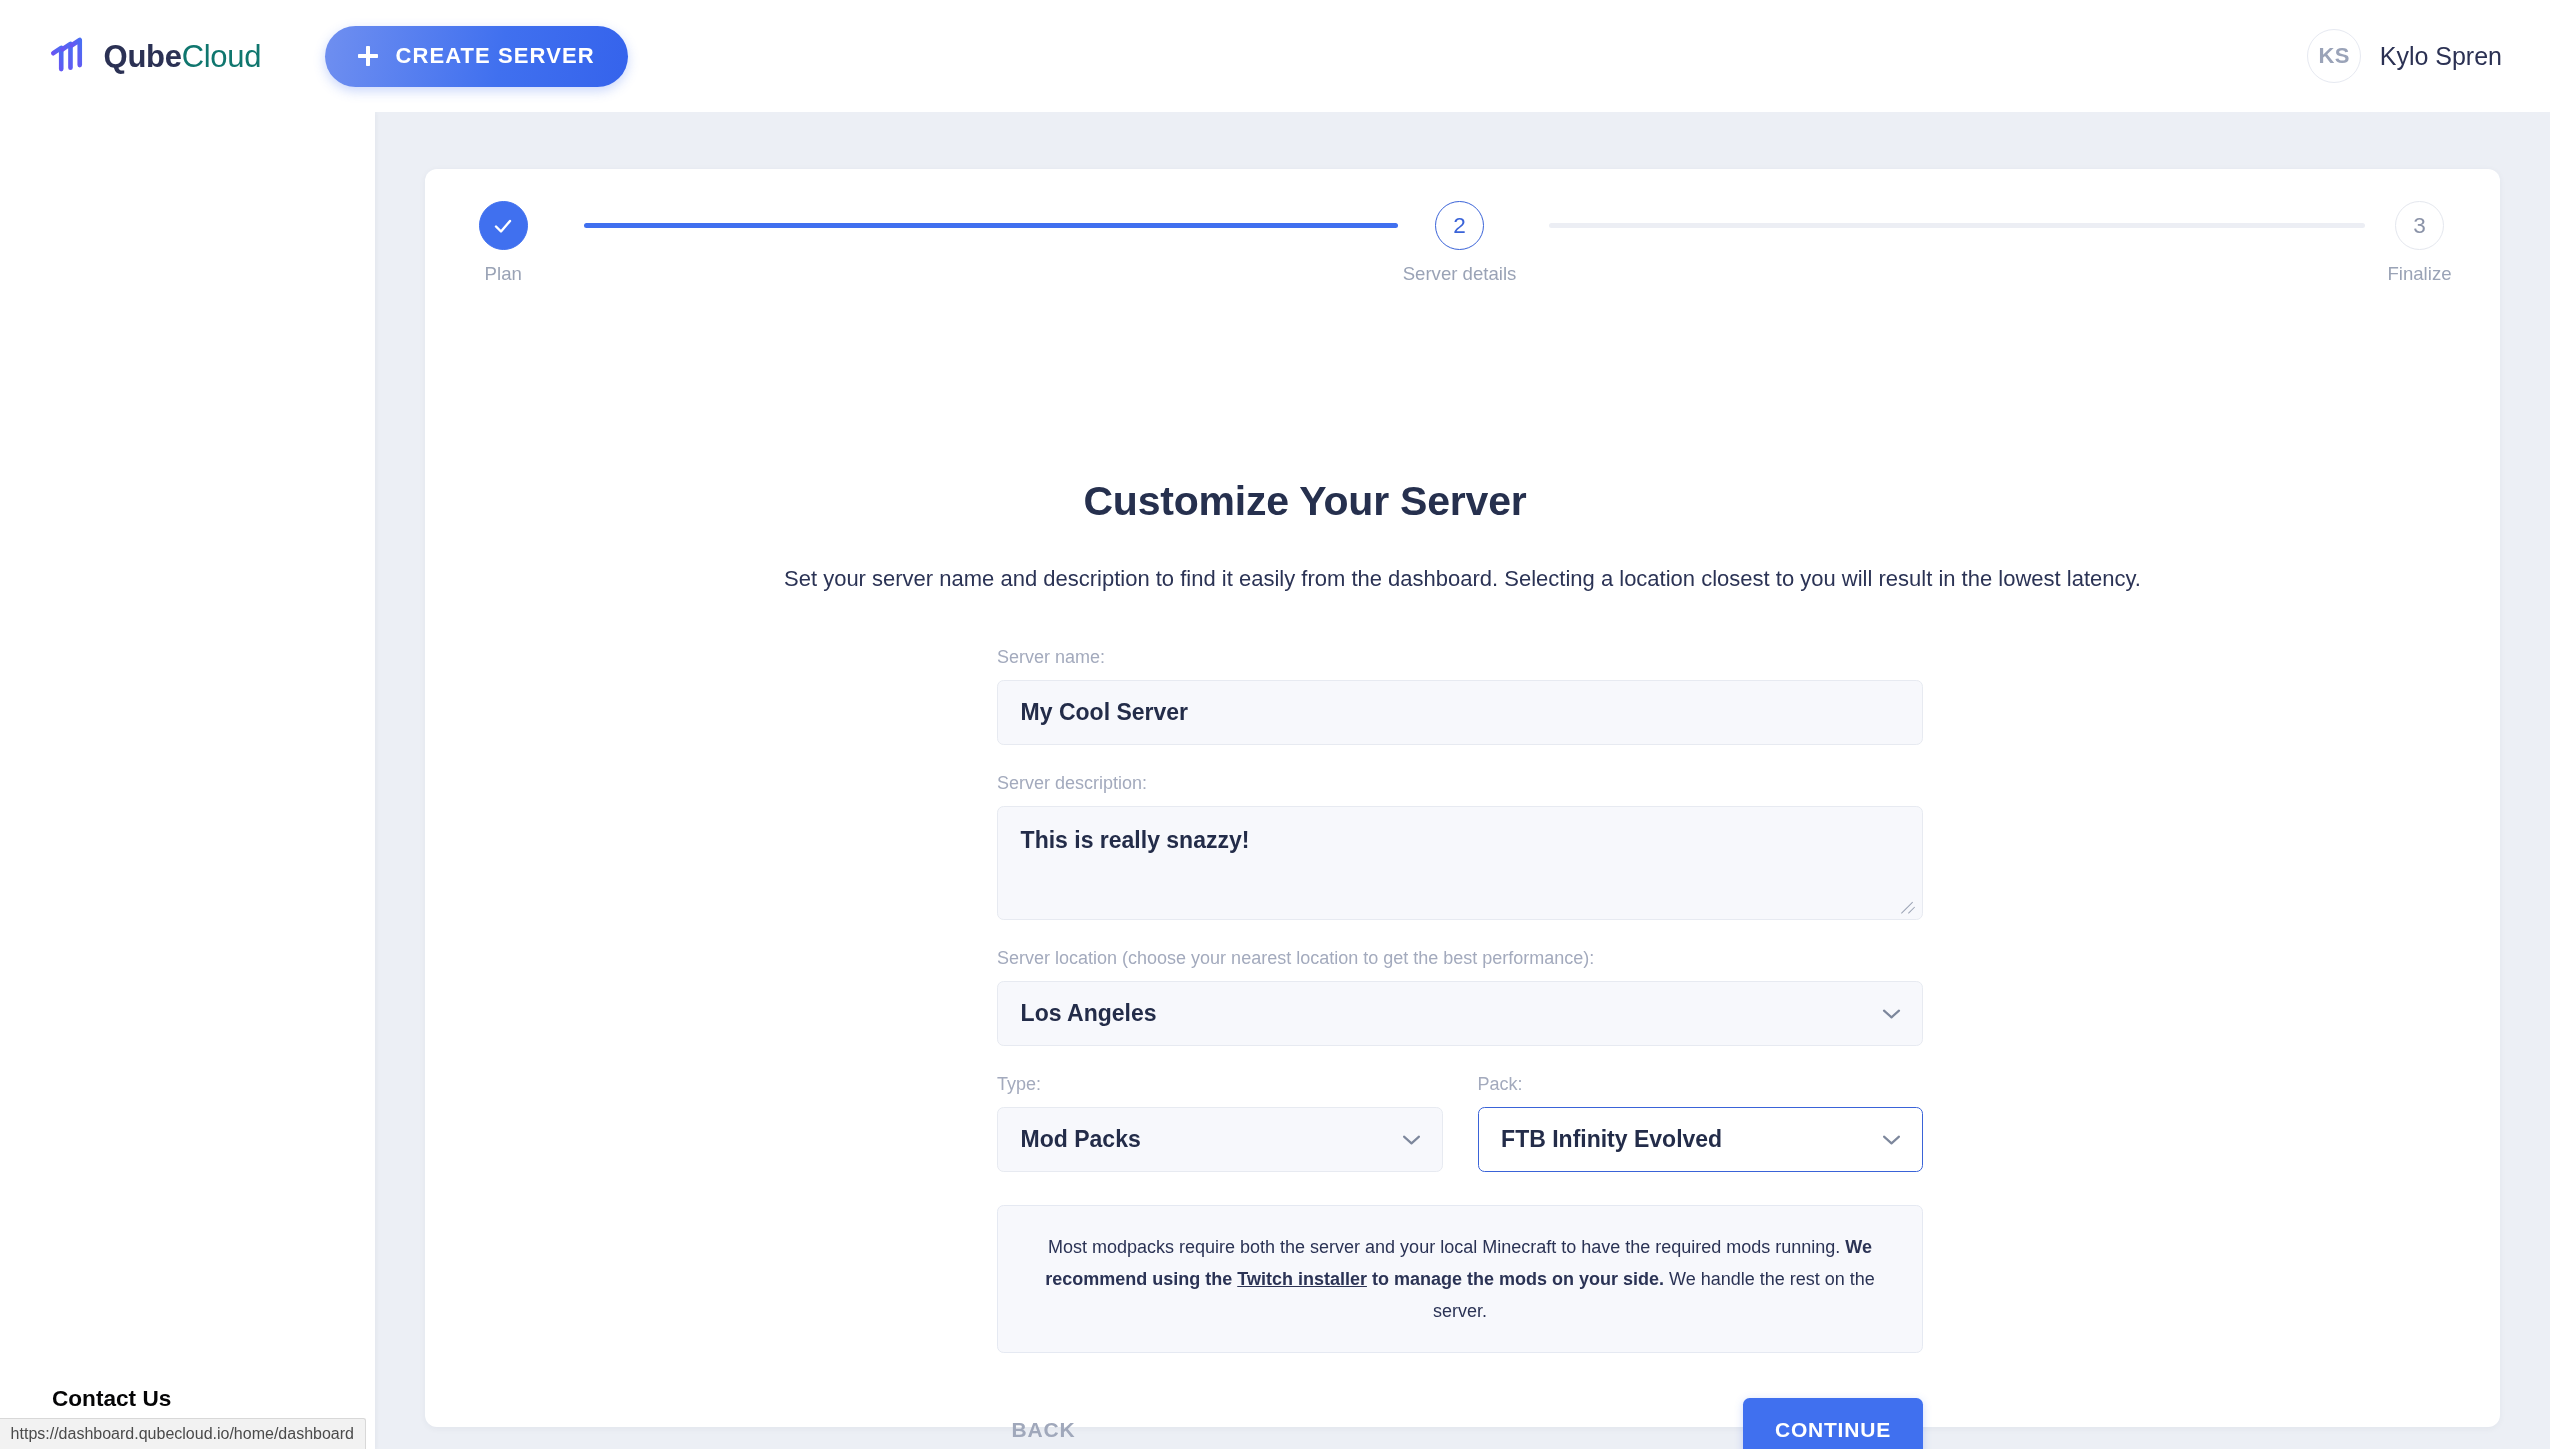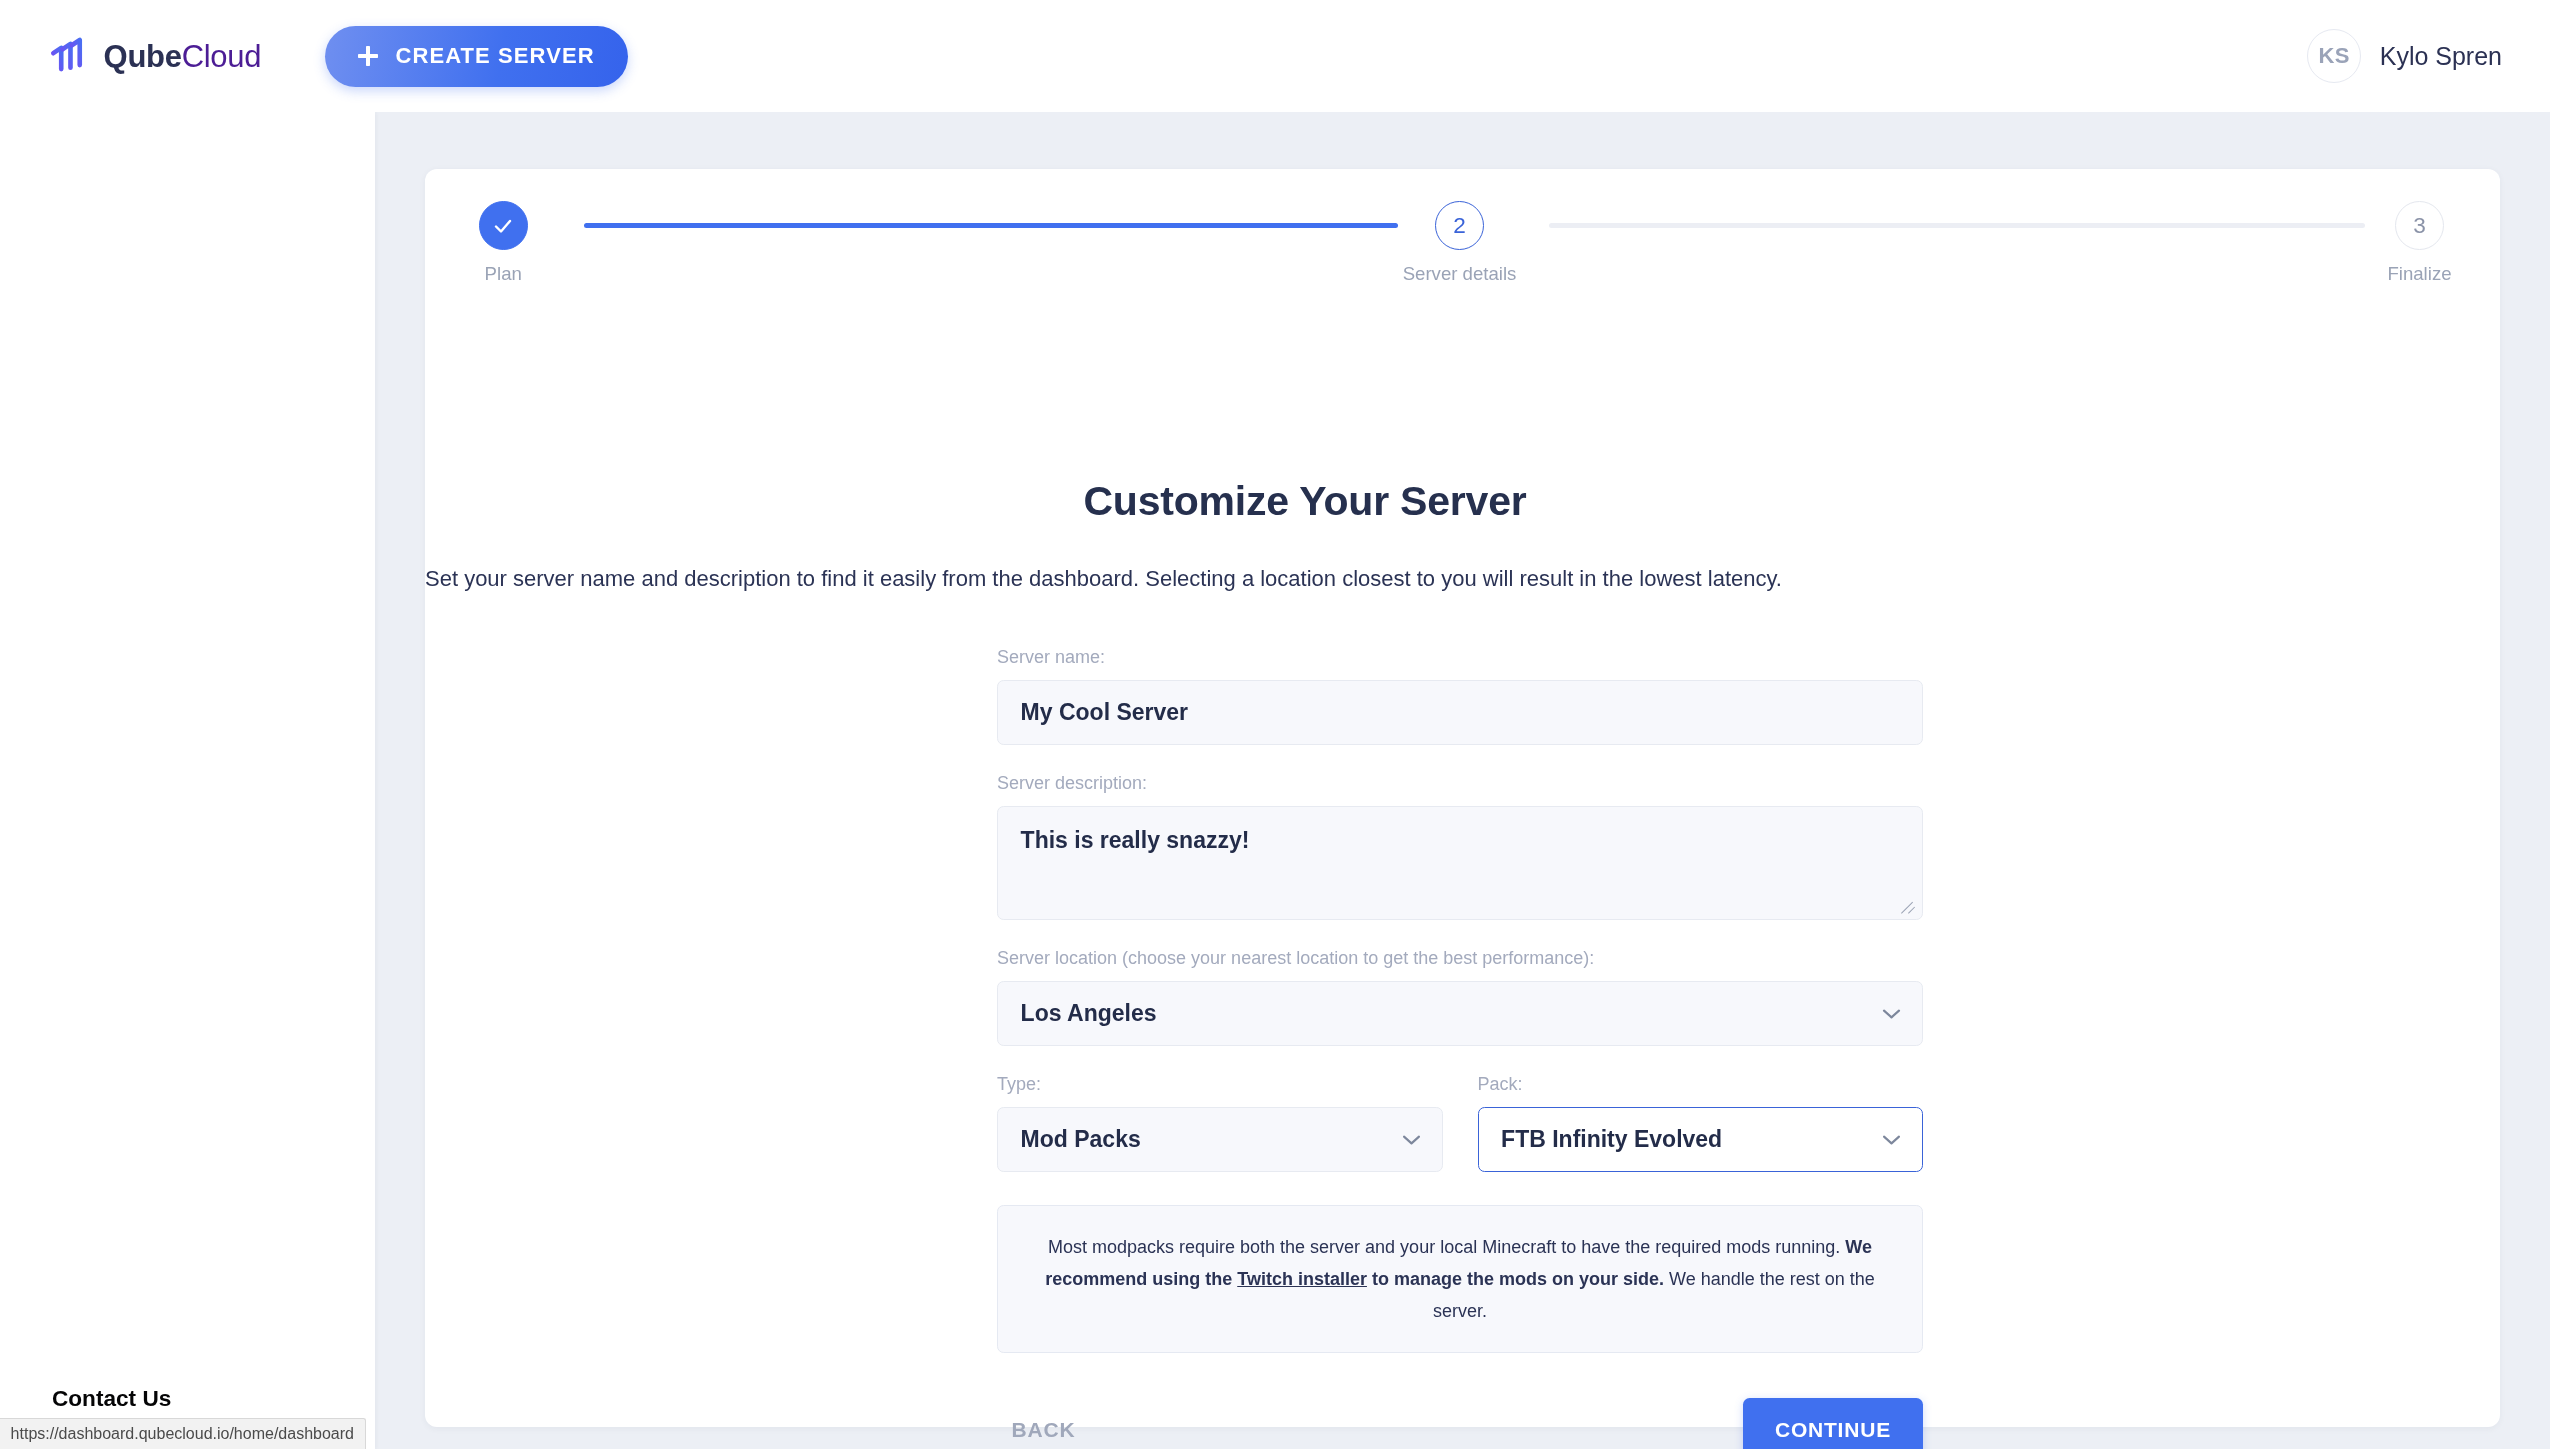--- a/index.html
+++ b/index.html
@@ -36,21 +36,21 @@
     margin-left: 48px;
   }
   .brand-mark { width: 41px; height: 41px; display: block; }
   .brand-text {
     font-size: 31px;
     letter-spacing: -0.3px;
     white-space: nowrap;
     line-height: 1;
   }
   .brand-text .b1 { font-weight: bold; color: #2b3154; text-align: center; }
-  .brand-text .b2 { font-weight: normal; color: #4c1d95; margin-top: 20px; }
+  .brand-text .b2 { font-weight: normal; color: #0f766e; margin-top: 20px; }
 
   .create-server-btn {
     margin-left: 64px;
     height: 61px;
     padding: 0 33px;
     border: none;
     border-radius: 31px;
     background: linear-gradient(100deg, #6f8ff0 0%, #4070ef 58%, #3563ec 100%);
     color: #ffffff;
     font-family: "Liberation Sans", sans-serif;
@@ -224,21 +224,21 @@
     font-size: 41px;
     font-weight: bold;
     color: #26304e;
     letter-spacing: -0.2px;
   }
   .page-subtitle {
     position: absolute;
     top: 397px;
     left: 0;
     width: 2075px;
-    text-align: left;
+    text-align: center;
     font-size: 22px;
     color: #2b3355;
   }
 
   .form {
     position: absolute;
     left: 572px;
     top: 478px;
     width: 926px;
   }

